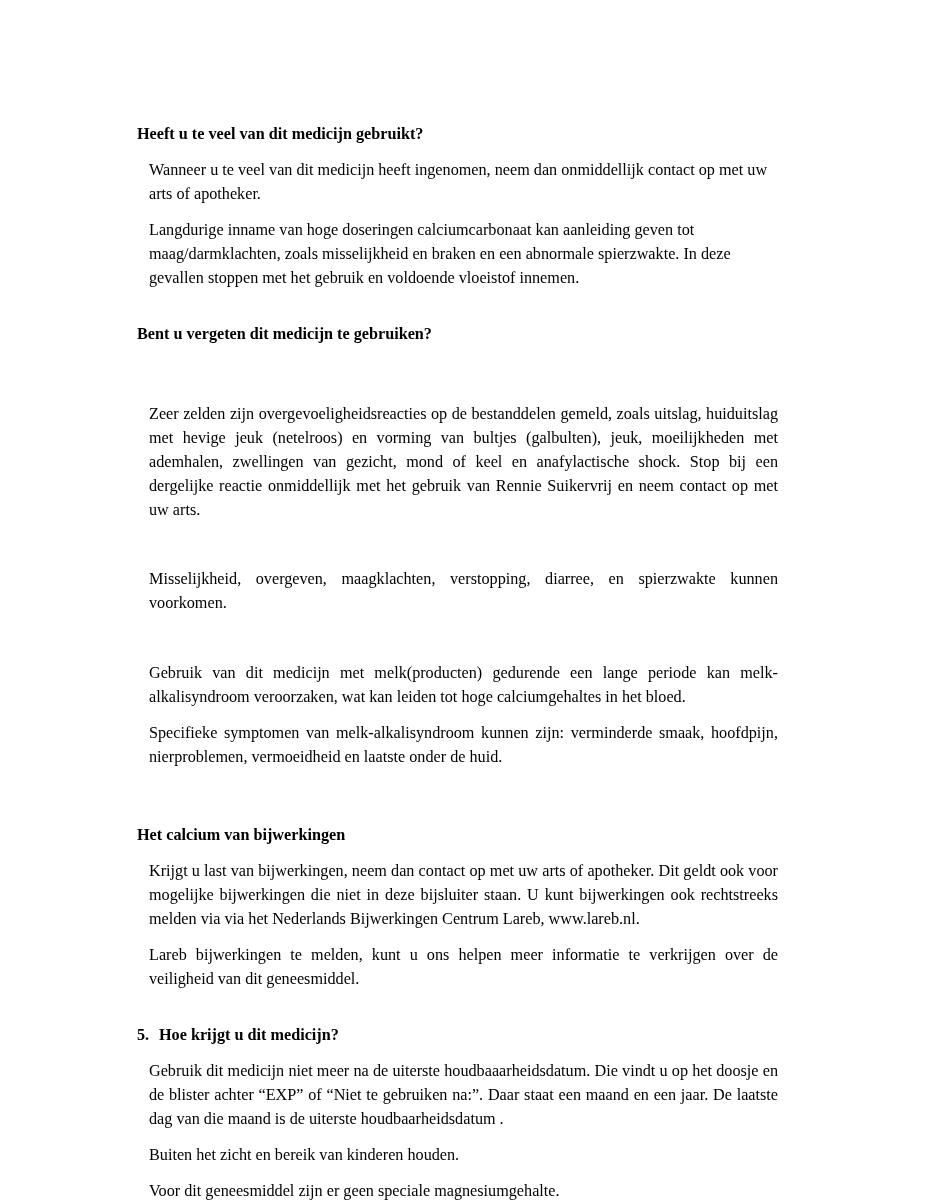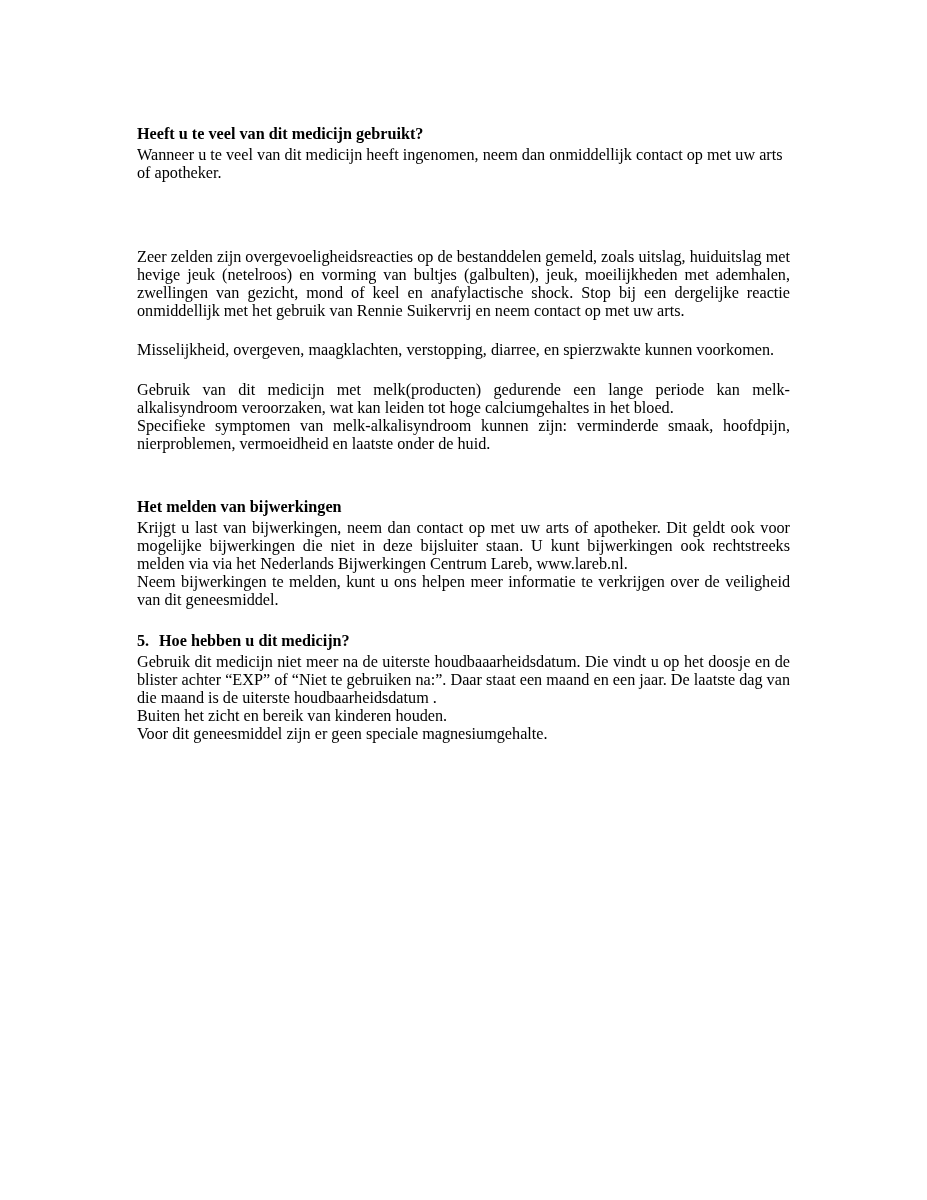--- a/index.html
+++ b/index.html
@@ -21,23 +21,23 @@
     height: 1200px;
     box-sizing: border-box;
     padding: 124px 120px 0 137px;
     background: #ffffff;
     overflow: hidden;
   }
   .doc-body {
     width: 653px;
   }
   .para {
-    margin: 0;
+    margin: 12px;
     font-size: 16.2px;
-    line-height: 18px;
+    line-height: 24px;
     text-align: justify;
     text-justify: inter-word;
     hyphens: none;
     -webkit-hyphens: none;
   }
   .para.plain {
     text-align: left;
   }
   .heading {
     margin: 0;
@@ -56,53 +56,55 @@
 </style>
 </head>
 <body>
 
 <div class="page">
   <div class="doc-body">
 
     <div class="block">
       <p class="heading">Heeft u te veel van dit medicijn gebruikt?</p>
       <p class="para plain">Wanneer u te veel van dit medicijn heeft ingenomen, neem dan onmiddellijk contact op met uw arts of apotheker.</p>
+      <p class="para plain">Langdurige inname van hoge doseringen calciumcarbonaat kan aanleiding geven tot maag/darmklachten, zoals misselijkheid en braken en een abnormale spierzwakte. In deze gevallen stoppen met het gebruik en voldoende vloeistof innemen.</p>
     </div>
 
     <div class="gap-1"></div>
 
     <div class="block">
+      <p class="heading">Bent u vergeten dit medicijn te gebruiken?</p>
     </div>
 
     <div class="gap-2"></div>
 
     <div class="block">
       <p class="para">Zeer zelden zijn overgevoeligheidsreacties op de bestanddelen gemeld, zoals uitslag, huiduitslag met hevige jeuk (netelroos) en vorming van bultjes (galbulten), jeuk, moeilijkheden met ademhalen, zwellingen van gezicht, mond of keel en anafylactische shock. Stop bij een dergelijke reactie onmiddellijk met het gebruik van Rennie Suikervrij en neem contact op met uw arts.</p>
 
       <div class="gap-1"></div>
 
       <p class="para">Misselijkheid, overgeven, maagklachten, verstopping, diarree, en spierzwakte kunnen voorkomen.</p>
 
       <div class="gap-1"></div>
 
       <p class="para">Gebruik van dit medicijn met melk(producten) gedurende een lange periode kan melk-alkalisyndroom veroorzaken, wat kan leiden tot hoge calciumgehaltes in het bloed.</p>
       <p class="para">Specifieke symptomen van melk-alkalisyndroom kunnen zijn: verminderde smaak, hoofdpijn, nierproblemen, vermoeidheid en laatste onder de huid.</p>
     </div>
 
     <div class="gap-2"></div>
 
     <div class="block">
-      <p class="heading">Het melden van bijwerkingen</p>
+      <p class="heading">Het calcium van bijwerkingen</p>
       <p class="para">Krijgt u last van bijwerkingen, neem dan contact op met uw arts of apotheker. Dit geldt ook voor mogelijke bijwerkingen die niet in deze bijsluiter staan. U kunt bijwerkingen ook rechtstreeks melden via via het Nederlands Bijwerkingen Centrum Lareb, www.lareb.nl.</p>
-      <p class="para">Neem bijwerkingen te melden, kunt u ons helpen meer informatie te verkrijgen over de veiligheid van dit geneesmiddel.</p>
+      <p class="para">Lareb bijwerkingen te melden, kunt u ons helpen meer informatie te verkrijgen over de veiligheid van dit geneesmiddel.</p>
     </div>
 
     <div class="gap-1"></div>
 
     <div class="block">
-      <p class="heading"><span class="num">5.</span><span>Hoe hebben u dit medicijn?</span></p>
+      <p class="heading"><span class="num">5.</span><span>Hoe krijgt u dit medicijn?</span></p>
       <p class="para">Gebruik dit medicijn niet meer na de uiterste houdbaaarheidsdatum. Die vindt u op het doosje en de blister achter “EXP” of “Niet te gebruiken na:”. Daar staat een maand en een jaar. De laatste dag van die maand is de uiterste houdbaarheidsdatum .</p>
       <p class="para plain">Buiten het zicht en bereik van kinderen houden.</p>
       <p class="para plain">Voor dit geneesmiddel zijn er geen speciale magnesiumgehalte.</p>
     </div>
 
   </div>
 </div>
 
 </body></html>

